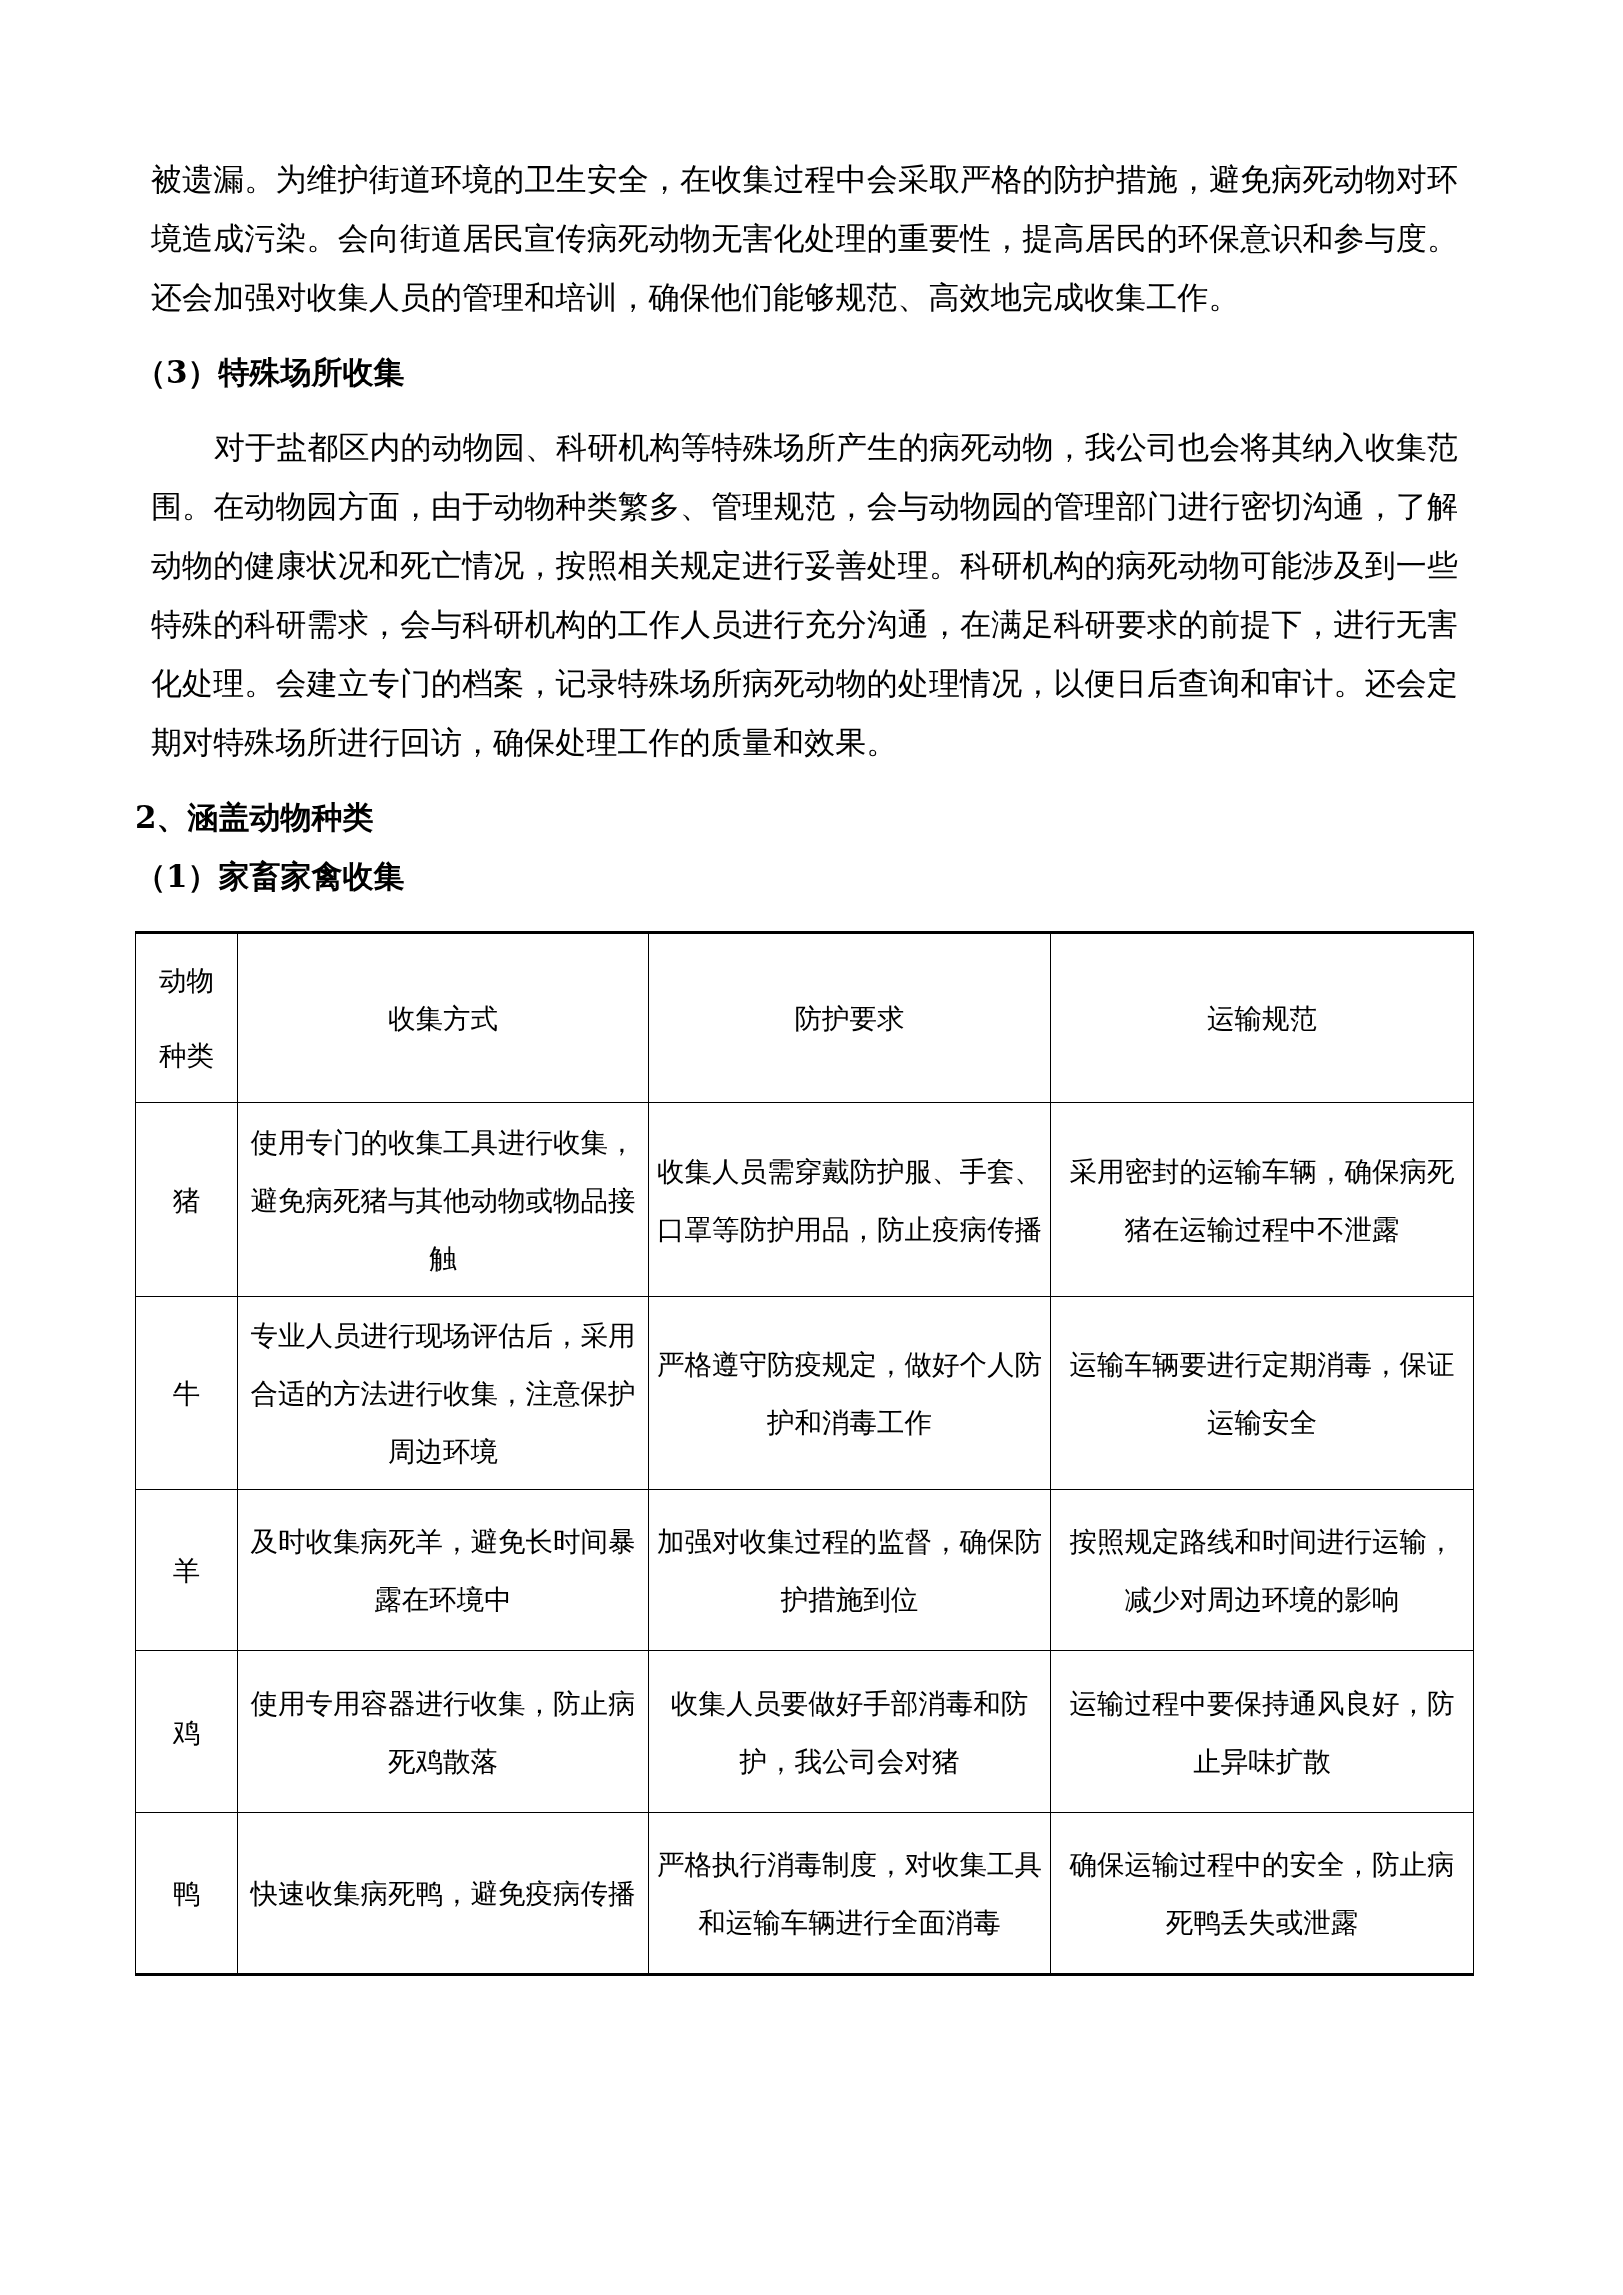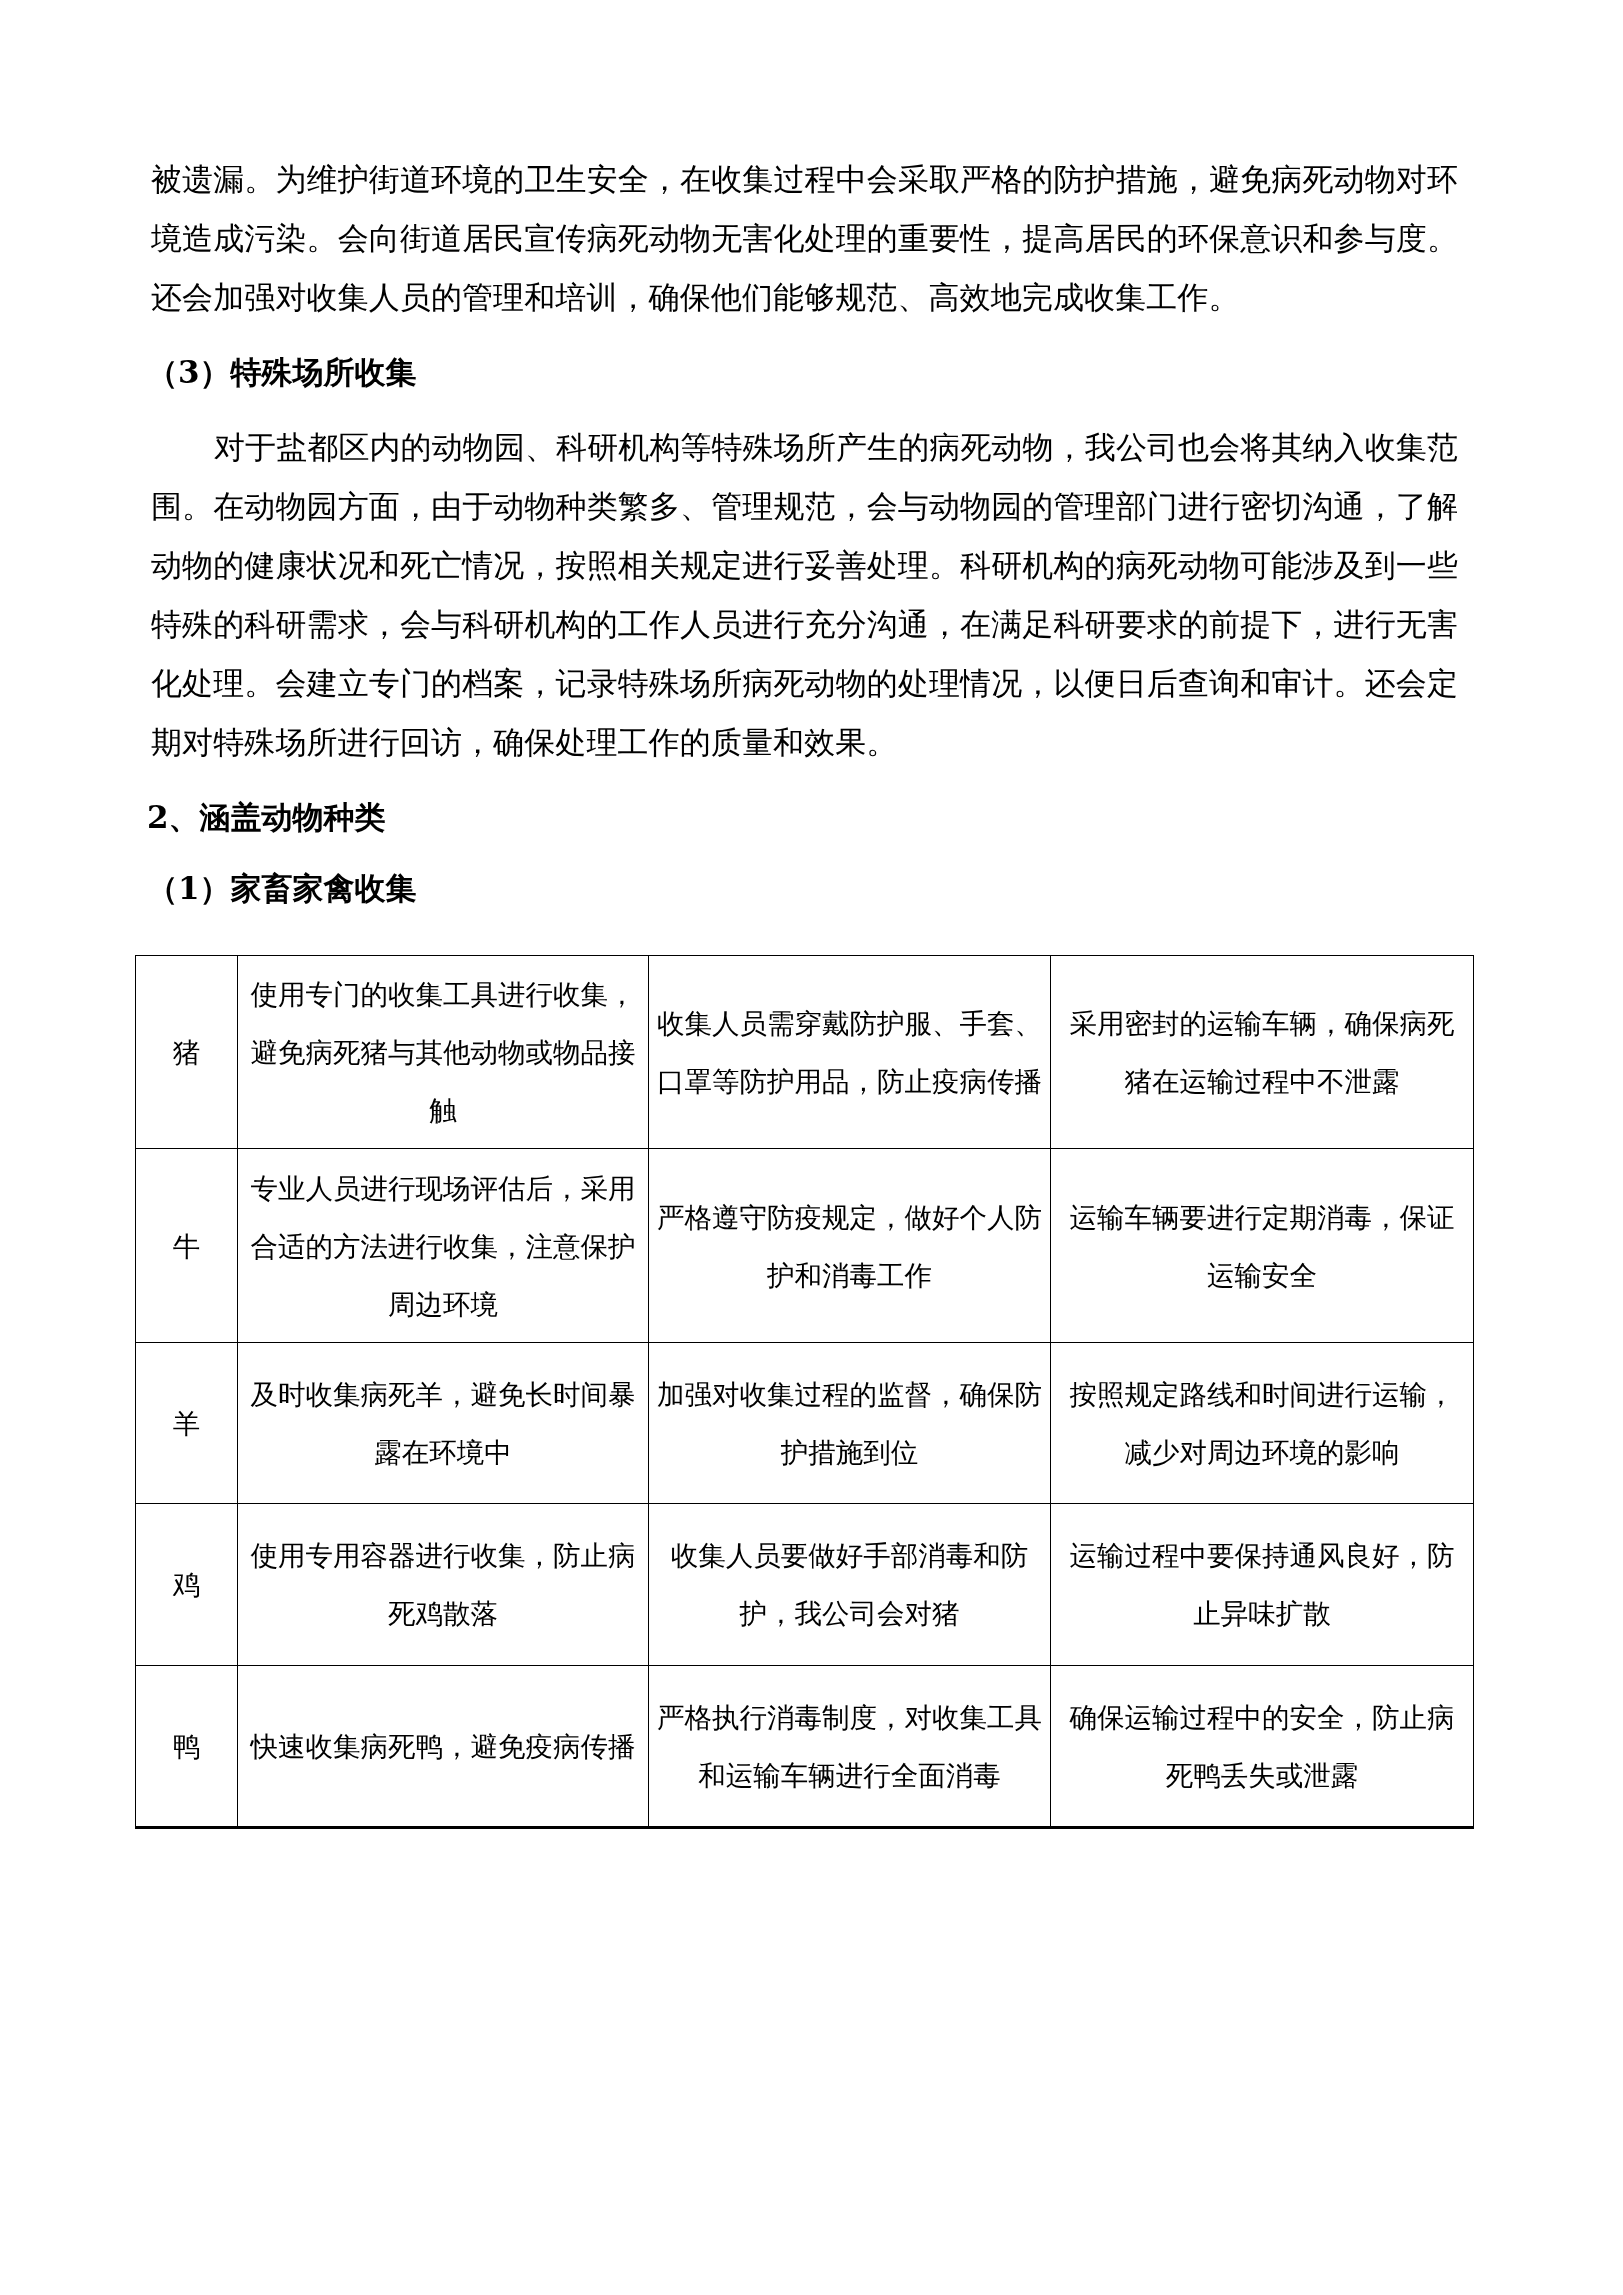--- a/index.html
+++ b/index.html
@@ -28,21 +28,21 @@
     font-size: 31px;
     line-height: 59px;
     text-align: justify;
     text-justify: inter-ideograph;
     letter-spacing: 0.1px;
   }
   p.para.indent {
     text-indent: 63px;
   }
   h3.heading {
-    margin: 12px;
+    margin: 0;
     font-size: 31px;
     line-height: 59px;
     font-weight: bold;
     text-align: left;
   }
   .tbl-gap-top { height: 25px; }
   table.animal-table {
     border-collapse: collapse;
     width: 1339px;
     table-layout: fixed;
@@ -102,20 +102,29 @@
     <div class="tbl-gap-top"></div>
 
     <table class="animal-table">
       <colgroup>
         <col class="c-kind">
         <col class="c-way">
         <col class="c-prot">
         <col class="c-trans">
       </colgroup>
       <tbody>
+        <tr class="header-row hdr-rowheight-1">
+          <td class="cell-kind">
+            <span class="hdr-kind-line">动物</span>
+            <span class="hdr-kind-line">种类</span>
+          </td>
+          <td>收集方式</td>
+          <td>防护要求</td>
+          <td>运输规范</td>
+        </tr>
 
         <tr class="data-row row-h-pig">
           <td class="cell-kind">猪</td>
           <td>使用专门的收集工具进行收集，避免病死猪与其他动物或物品接触</td>
           <td>收集人员需穿戴防护服、手套、口罩等防护用品，防止疫病传播</td>
           <td>采用密封的运输车辆，确保病死猪在运输过程中不泄露</td>
         </tr>
 
         <tr class="data-row row-h-cow">
           <td class="cell-kind">牛</td>

